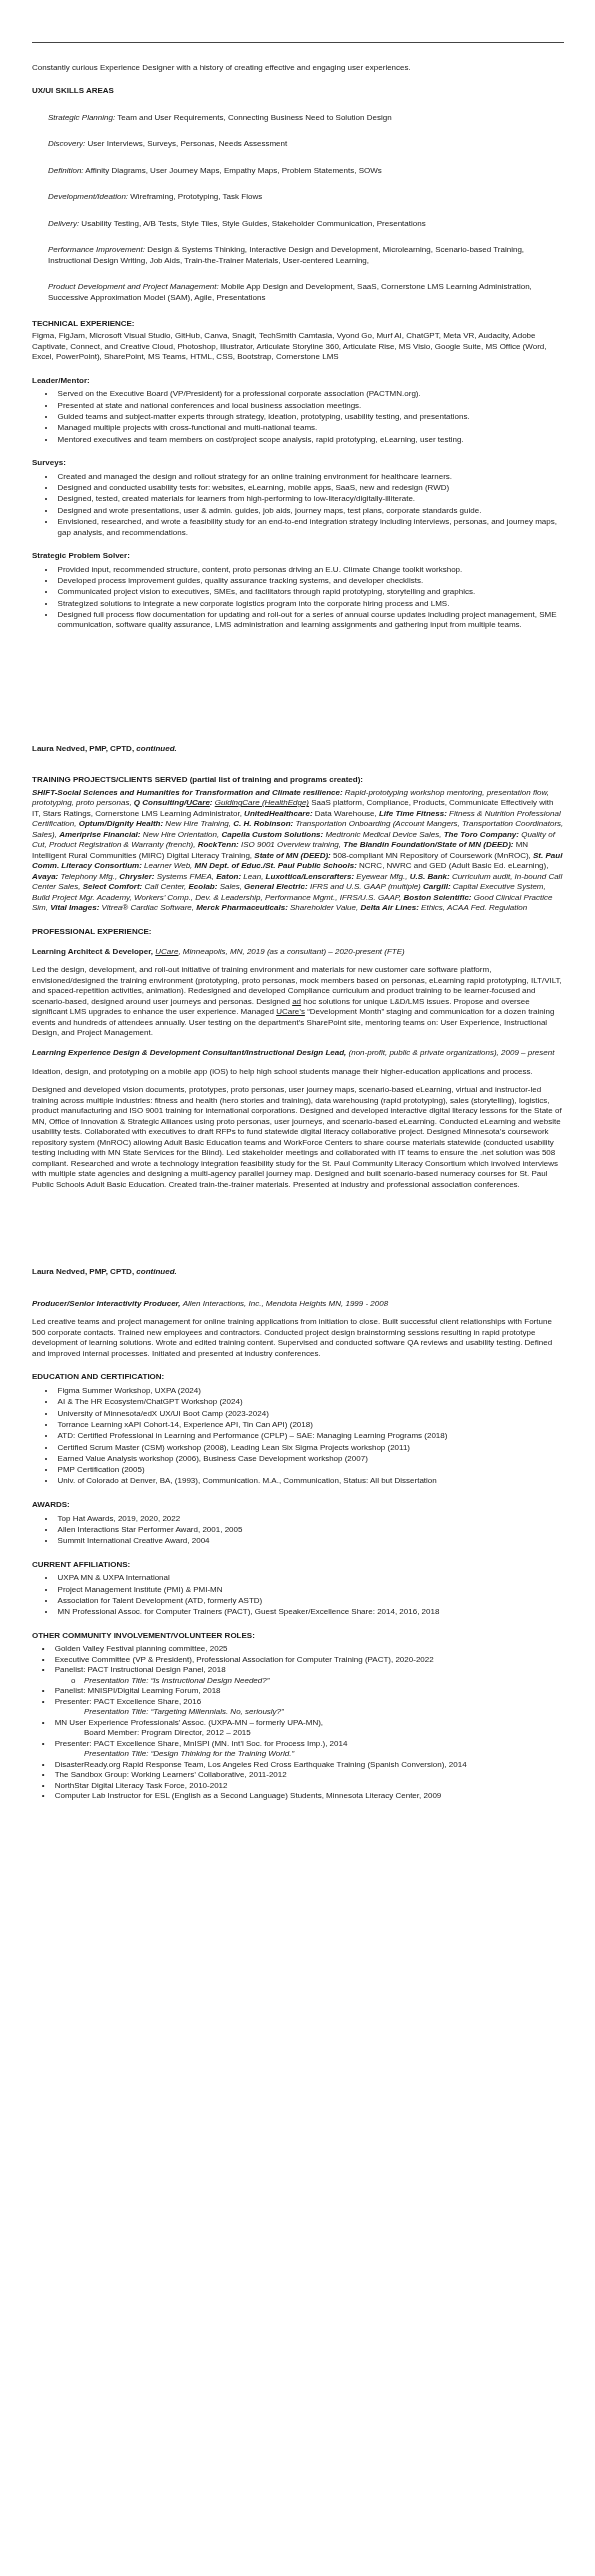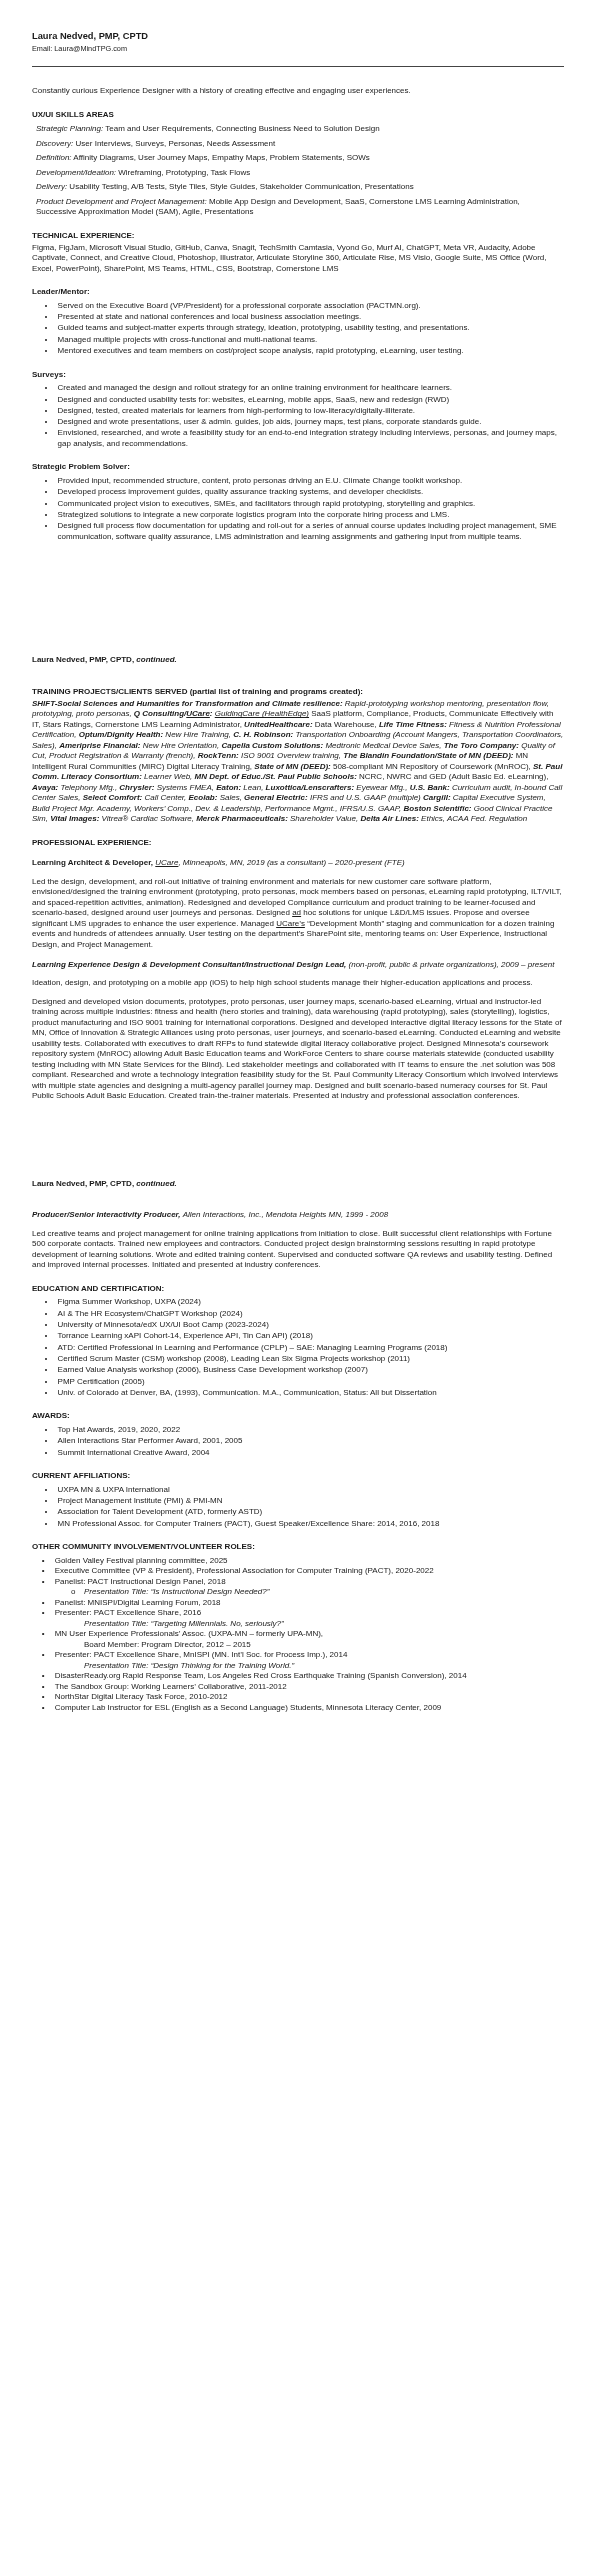--- a/index.html
+++ b/index.html
@@ -9,21 +9,21 @@
   .name { font-weight:bold; font-size:9.3px; }
   .email-line { font-size:7.3px; margin-top:2.4px; }
   .email-addr { color:#1a1a1a; }
   .rule { border:none; border-top:1.2px solid #444; margin:11.3px 0 0 0; }
 
   .summary { margin:19.4px 0 0 0; }
 
   .h { font-weight:bold; margin:13px 0 3.2px 0; }
   .h.tight { margin-bottom:1.6px; }
 
-  .skill-line { margin:4px; }
+  .skill-line { margin:16px; }
   .skill-label { font-style:italic; }
 
   .para { margin:1.6px 0 0 0; }
 
   ul.blist { list-style:disc; margin:1.6px 0 3.2px 0; padding-left:24px; }
   ul.blist li { margin:0 0 0.8px 0; padding-left:1.6px; }
 
   .continued { font-weight:bold; }
   .gap-page2 { margin-top:113px; }
   .gap-page3 { margin-top:77px; }
@@ -36,46 +36,40 @@
   .c-row { display:flex; padding-left:9.7px; }
   .c-row[data-level="1"] { padding-left:39px; }
   .c-marker { flex:0 0 13px; }
   .c-text[data-style="italic"] { font-style:italic; }
 </style>
 </head>
 <body>
 
 <div class="doc">
 
-  <header>
-    <div class="name">Laura Nedved, PMP, CPTD</div>
-    <div class="email-line">
-      <span>Email:</span>
-      <span class="email-addr">Laura@MindTPG.com</span>
-    </div>
-  </header>
 
   <hr class="rule">
 
   <p class="summary">Constantly curious Experience Designer with a history of creating effective and engaging user experiences.</p>
 
   <section>
     <div class="h tight">UX/UI SKILLS AREAS</div>
     <div>
 
         <p class="skill-line"><span class="skill-label">Strategic Planning:</span><span> Team and User Requirements, Connecting Business Need to Solution Design</span></p>
 
         <p class="skill-line"><span class="skill-label">Discovery:</span><span> User Interviews, Surveys, Personas, Needs Assessment</span></p>
 
         <p class="skill-line"><span class="skill-label">Definition:</span><span> Affinity Diagrams, User Journey Maps, Empathy Maps, Problem Statements, SOWs</span></p>
 
         <p class="skill-line"><span class="skill-label">Development/Ideation:</span><span> Wireframing, Prototyping, Task Flows</span></p>
 
         <p class="skill-line"><span class="skill-label">Delivery:</span><span> Usability Testing, A/B Tests, Style Tiles, Style Guides, Stakeholder Communication, Presentations</span></p>
 
+        <p class="skill-line"><span class="skill-label">Performance Improvement:</span><span> Design &amp; Systems Thinking, Interactive Design and Development, Microlearning, Scenario-based Training, Instructional Design Writing, Job Aids, Train-the-Trainer Materials, User-centered Learning,</span></p>
 
         <p class="skill-line"><span class="skill-label">Product Development and Project Management:</span><span> Mobile App Design and Development, SaaS, Cornerstone LMS Learning Administration, Successive Approximation Model (SAM), Agile, Presentations</span></p>
       </div>
   </section>
 
   <section>
     <div class="h tight">TECHNICAL EXPERIENCE:</div>
     <p class="para">Figma, FigJam, Microsoft Visual Studio, GitHub, Canva, Snagit, TechSmith Camtasia, Vyond Go, Murf AI, ChatGPT, Meta VR, Audacity, Adobe Captivate, Connect, and Creative Cloud, Photoshop, Illustrator, Articulate Storyline 360, Articulate Rise, MS Visio, Google Suite, MS Office (Word, Excel, PowerPoint), SharePoint, MS Teams, HTML, CSS, Bootstrap, Cornerstone LMS</p>
   </section>
 

